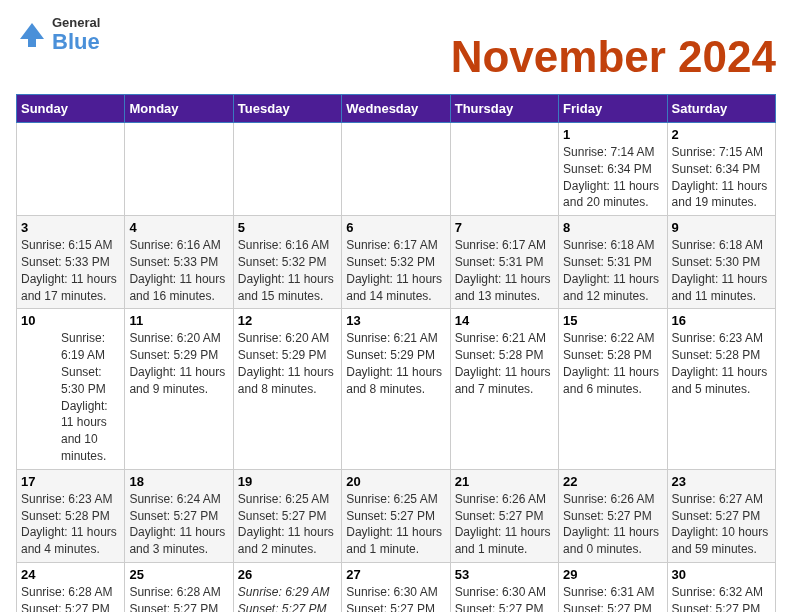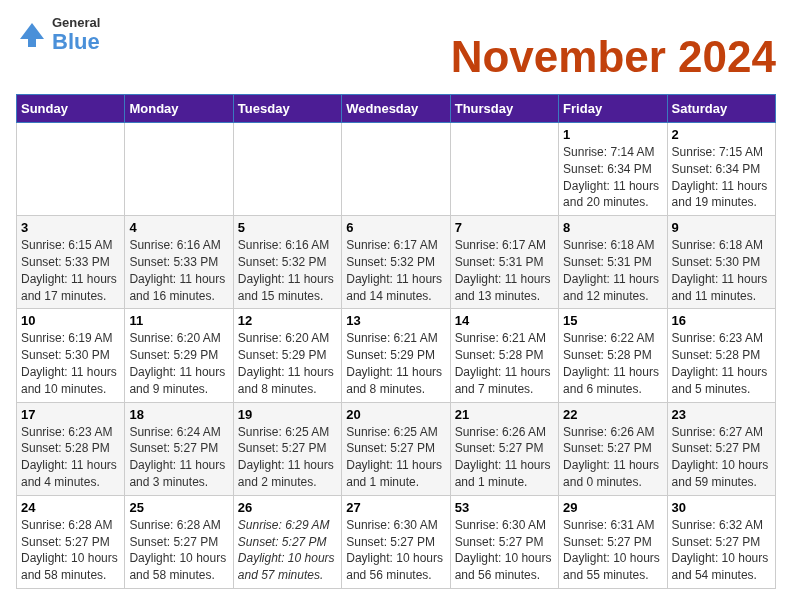--- a/index.html
+++ b/index.html
@@ -191,21 +191,21 @@
           <div class="day-number">9</div>
           <div class="day-info" style="white-space: pre-line;">Sunrise: 6:18 AM
 Sunset: 5:30 PM
 Daylight: 11 hours
 and 11 minutes.</div>
         </td>
       </tr>
       <tr>
         <td>
           <div class="day-number">10</div>
-          <div class="day-info" style="white-space: pre-line;">Sunrise: 6:19 AM
+          <div class="day-info" style="white-space: pre-line; margin-left: 40px;">Sunrise: 6:19 AM
 Sunset: 5:30 PM
 Daylight: 11 hours
 and 10 minutes.</div>
         </td>
         <td>
           <div class="day-number">11</div>
           <div class="day-info" style="white-space: pre-line;">Sunrise: 6:20 AM
 Sunset: 5:29 PM
 Daylight: 11 hours
 and 9 minutes.</div>

